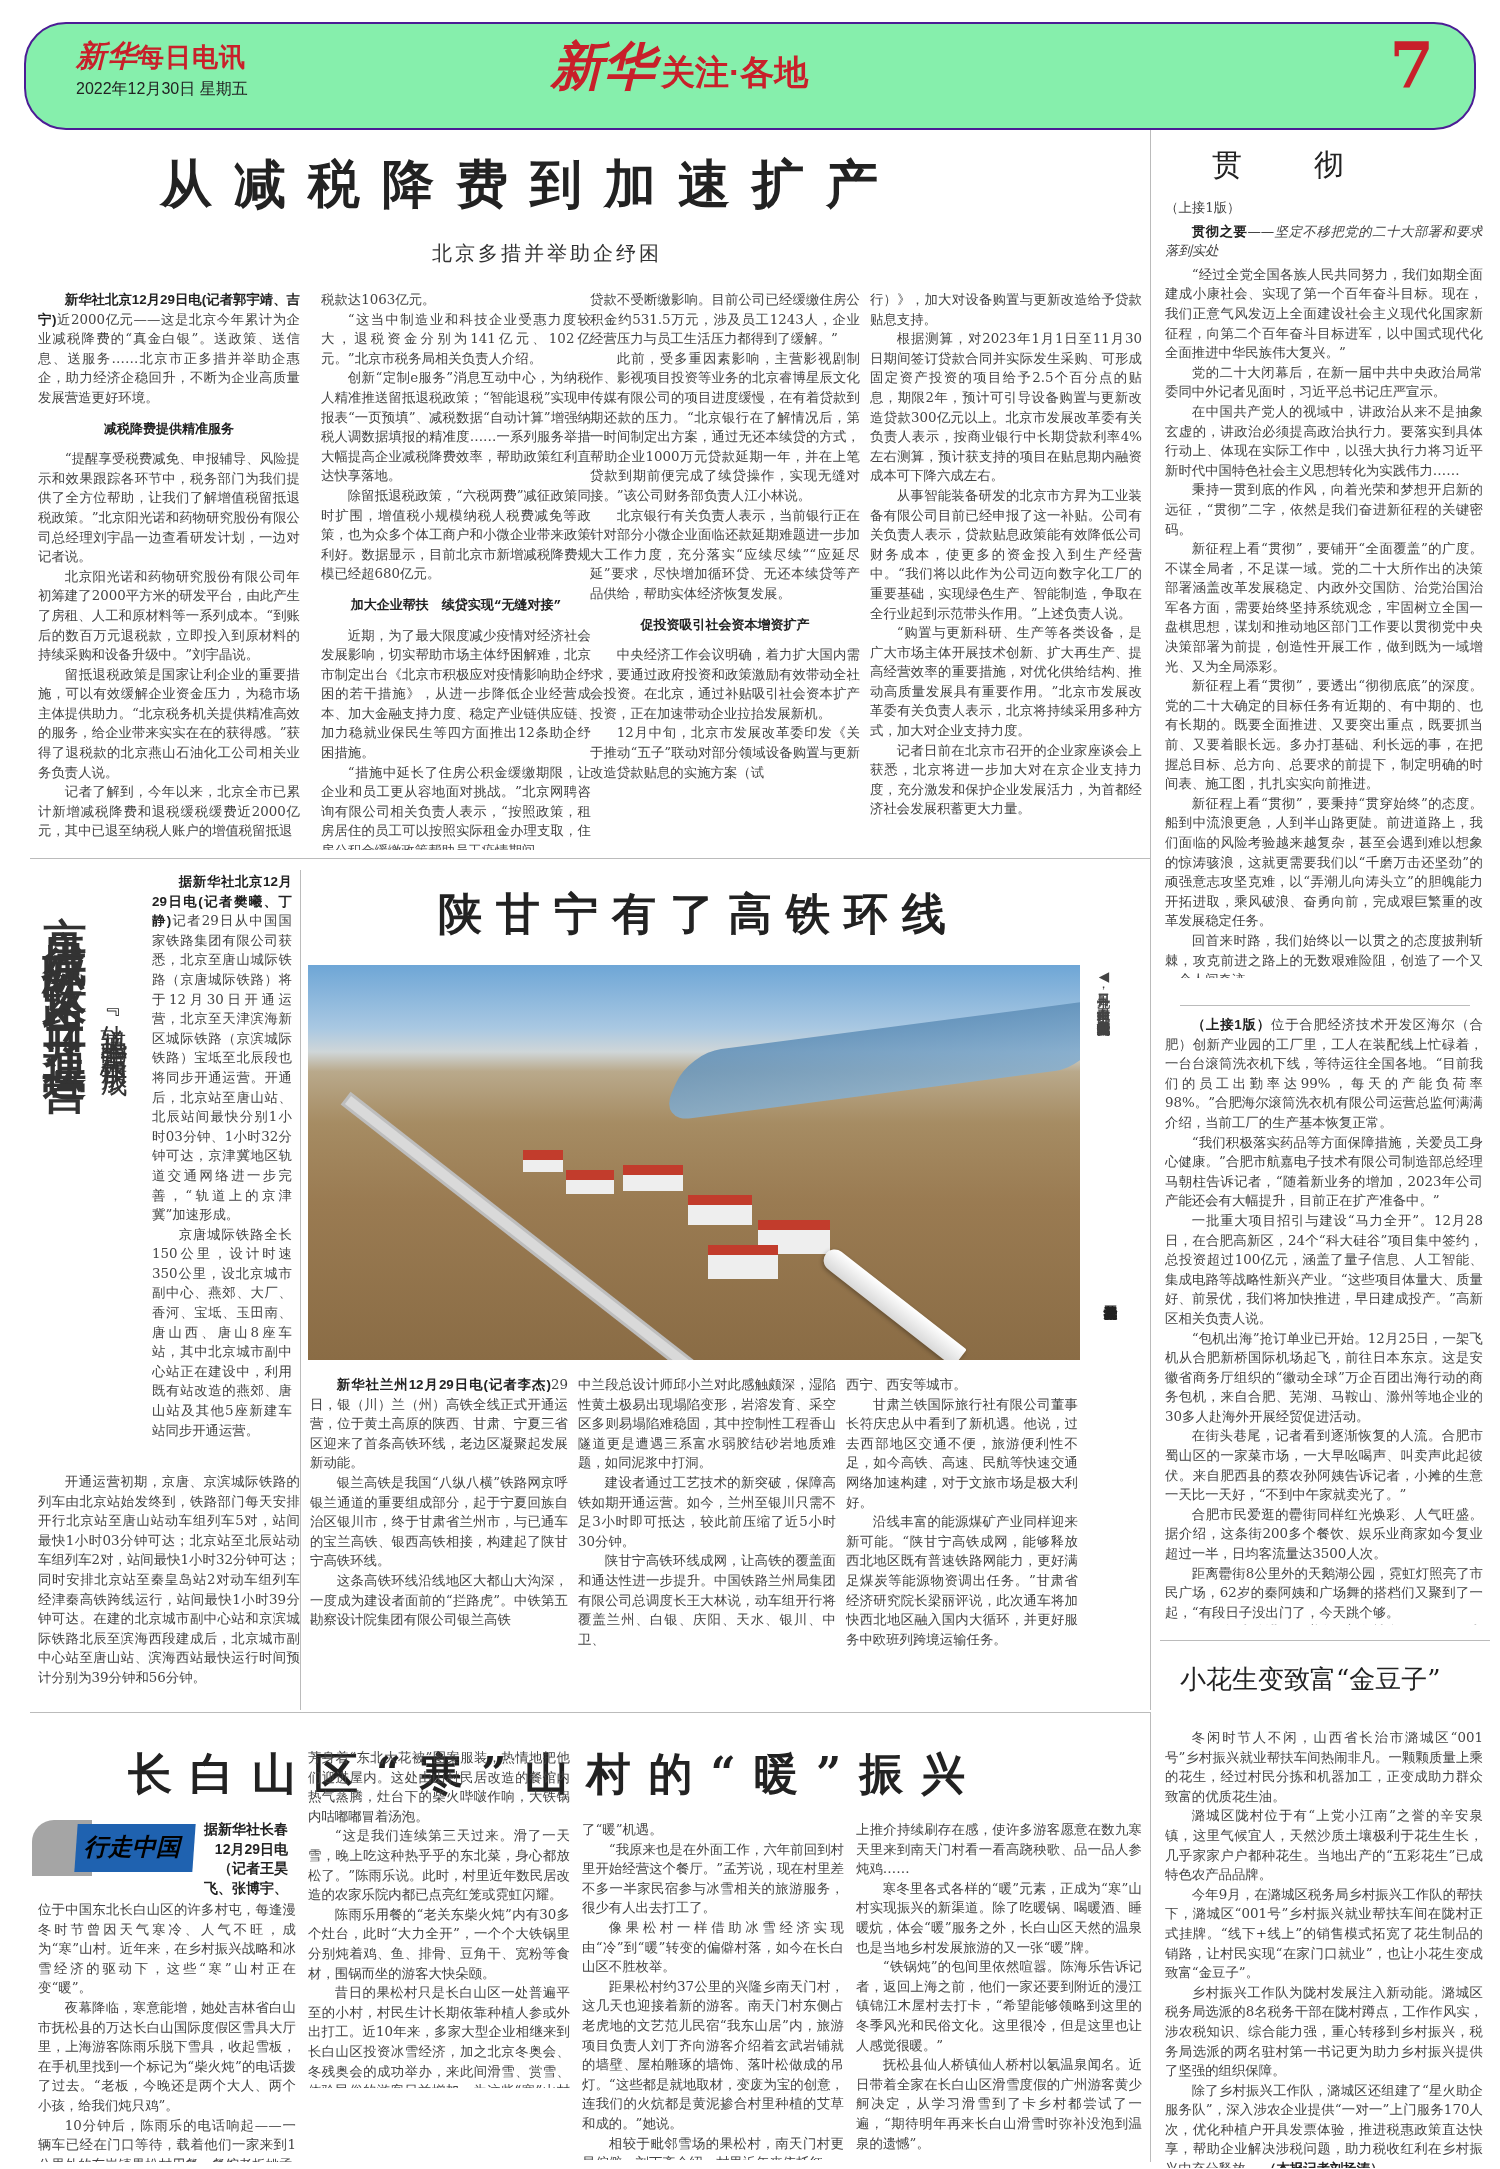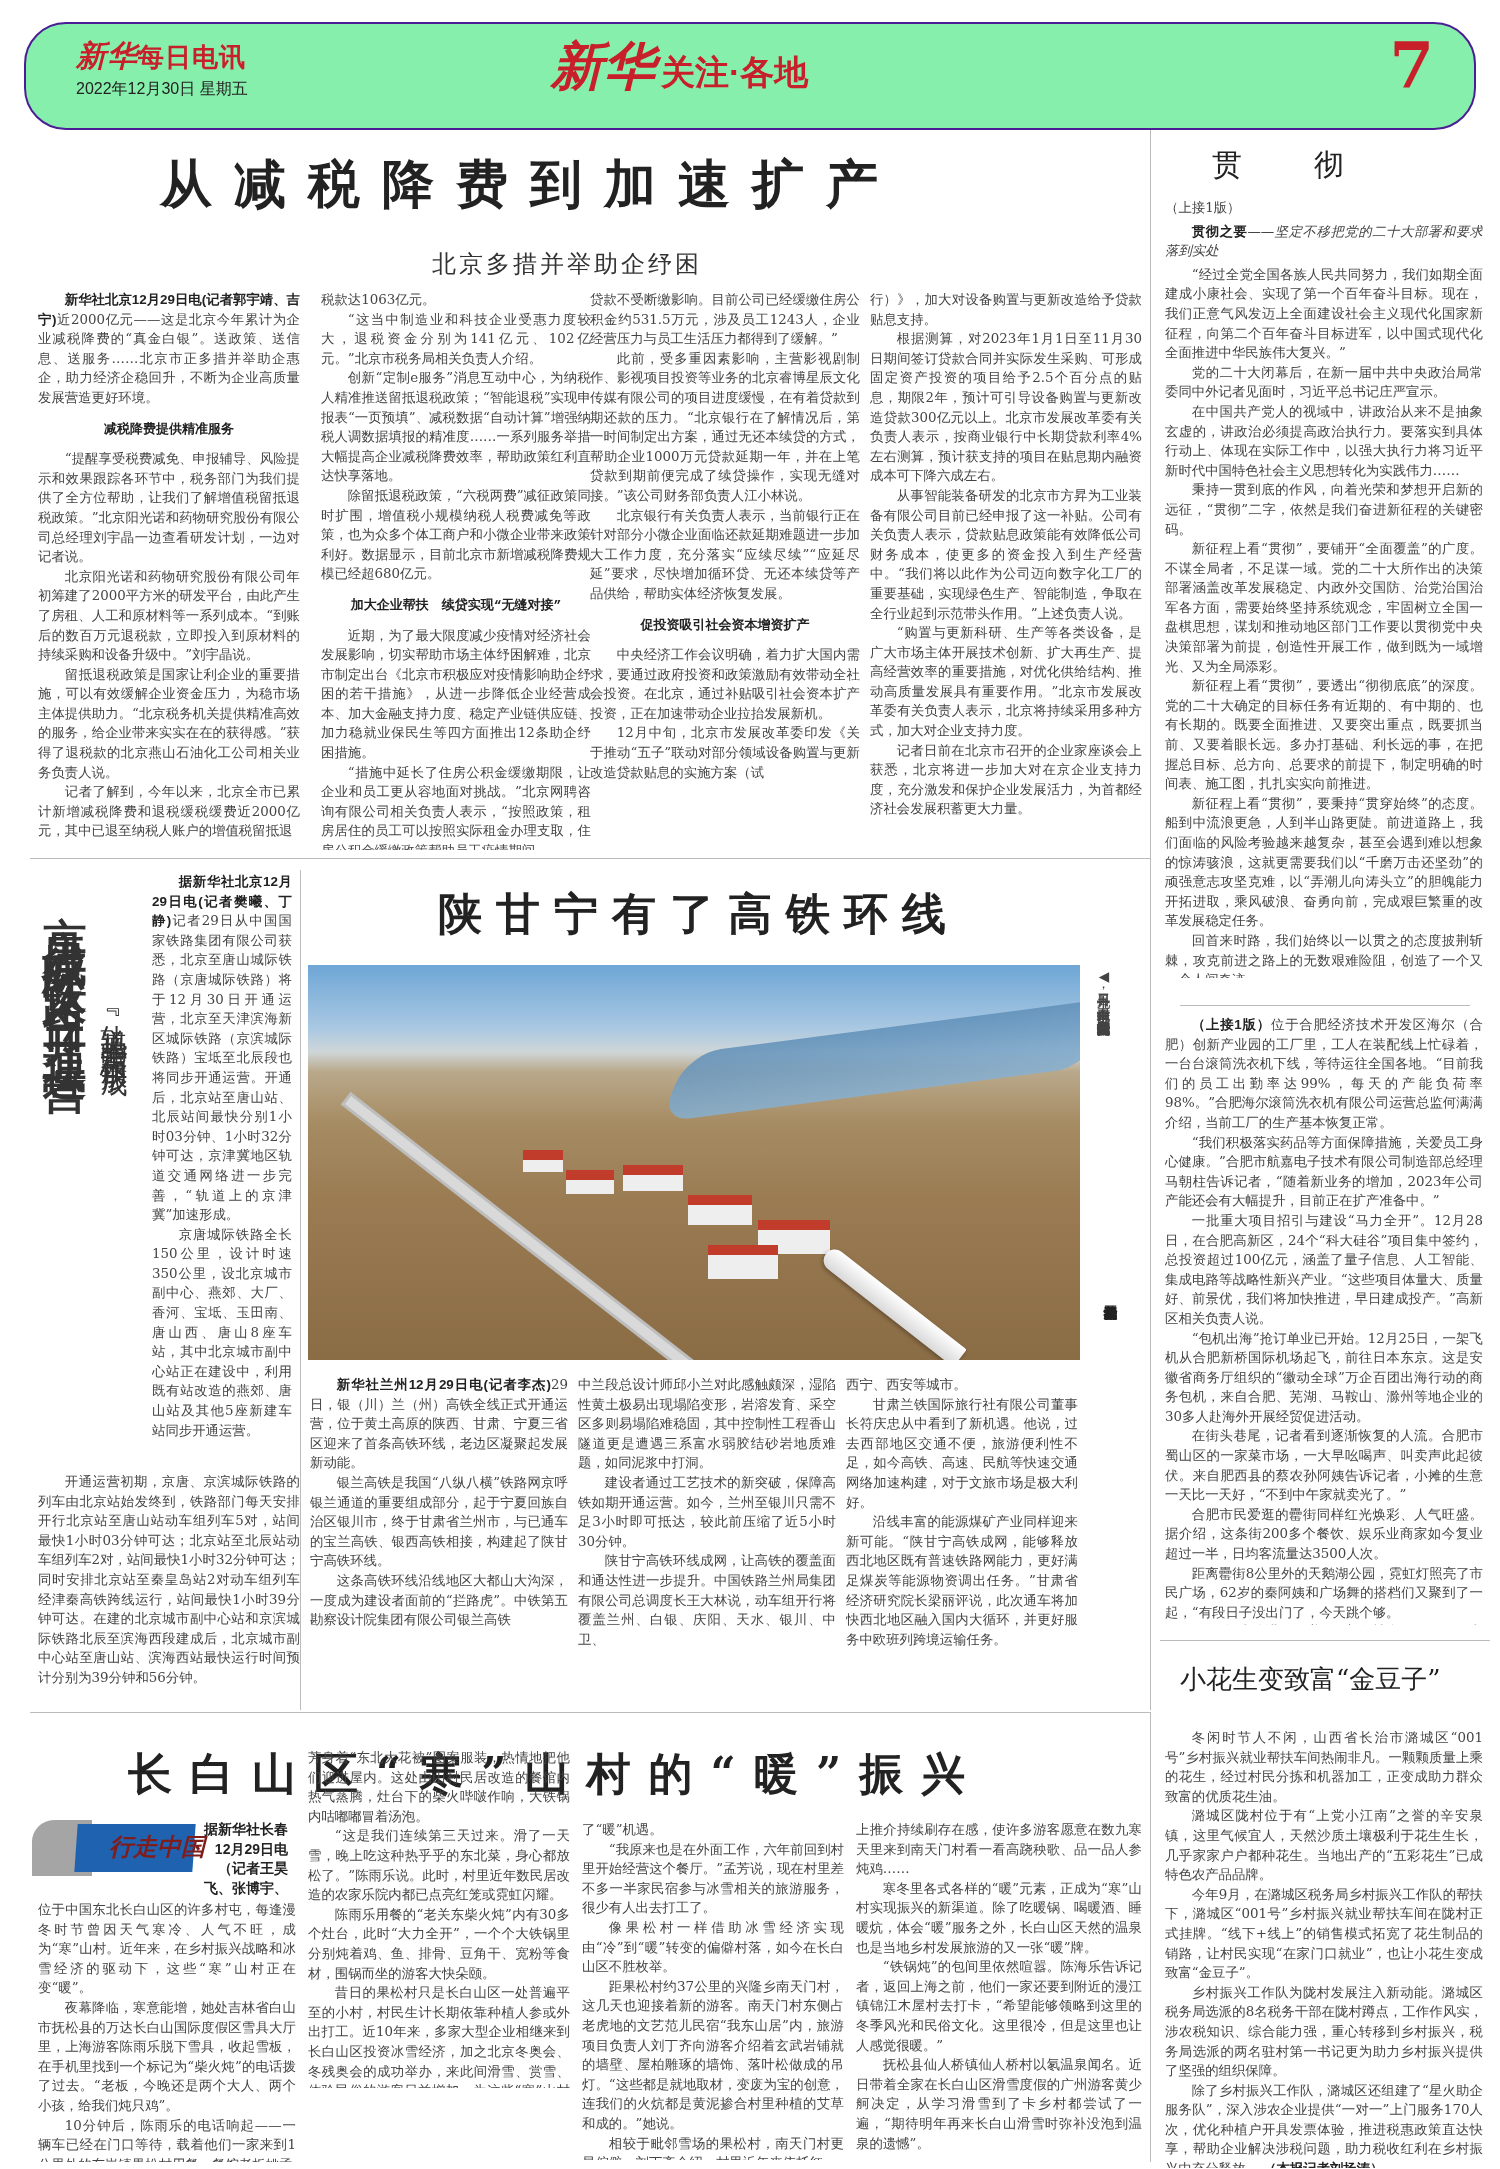--- a/index.html
+++ b/index.html
@@ -41,40 +41,40 @@
     overflow: hidden;
   }
   .photo .river { position: absolute; left: 380px; top: 60px; width: 400px; height: 70px; background: linear-gradient(180deg,#5f8fb8,#86b0d2); transform: skewX(-30deg) rotate(-8deg); opacity: .85; border-radius: 30px; }
   .photo .rail { position: absolute; left: 40px; top: 130px; width: 620px; height: 10px; background: #d9d9d9; transform-origin: left center; transform: rotate(38deg); box-shadow: 0 0 0 3px #bdbdbd; }
   .photo .train { position: absolute; left: 500px; top: 330px; width: 170px; height: 22px; background: linear-gradient(180deg,#fff,#d8d8d8); border-radius: 12px 2px 2px 12px; transform: rotate(38deg); box-shadow: 0 2px 4px rgba(0,0,0,.3); }
   .photo .bld { position: absolute; background: #eee; border-top: 10px solid #c23c2c; }
 
   .badge { position: absolute; left: 32px; top: 1820px; width: 160px; height: 58px; }
   .badge .grey { position: absolute; left: 0; top: 0; width: 60px; height: 56px; background: #a5a5a5; border-radius: 22px 0 0 0; }
   .badge .blue { position: absolute; left: 44px; top: 4px; width: 118px; height: 48px; background: #1f62b0; transform: skewX(-4deg); }
-  .badge .txt { position: absolute; left: 52px; top: 11px; font-family: "Liberation Sans", sans-serif; font-style: italic; font-weight: bold; font-size: 24px; color: #7f1d1d; white-space: nowrap; margin-left: 25px; }
+  .badge .txt { position: absolute; left: 52px; top: 11px; font-family: "Liberation Sans", sans-serif; font-style: italic; font-weight: bold; font-size: 24px; color: #000000; white-space: nowrap; }
 </style>
 </head>
 <body>
 
 <div class="masthead">
   <div class="mh-left">
     <div class="mh-brand">
       <span>新华</span><span class="small">每日电讯</span>
     </div>
     <div class="mh-date">2022年12月30日 星期五</div>
   </div>
   <div class="mh-center">
     <span class="logo">新华</span><span class="sect">关注·各地</span>
   </div>
   <div class="mh-page">7</div>
 </div>
 
 <div class="headline" style="left:160px; top:150px; font-size:52px; letter-spacing:22px;">从减税降费到加速扩产</div>
-<div class="subhead" style="left:432px; top:248px; font-size:24px; letter-spacing:3px;">北京多措并举助企纾困</div>
+<div class="subhead" style="left:432px; top:240px; font-size:20px; letter-spacing:3px;">北京多措并举助企纾困</div>
 
 <div class="col" style="left:38px; top:290px; width:262px; height:560px;">
   <p><span class="dateline">新华社北京12月29日电(记者郭宇靖、吉宁)</span><span>近2000亿元——这是北京今年累计为企业减税降费的“真金白银”。送政策、送信息、送服务……北京市正多措并举助企惠企，助力经济企稳回升，不断为企业高质量发展营造更好环境。</span></p>
   <h4>减税降费提供精准服务</h4>
   <p>“提醒享受税费减免、申报辅导、风险提示和效果跟踪各环节中，税务部门为我们提供了全方位帮助，让我们了解增值税留抵退税政策。”北京阳光诺和药物研究股份有限公司总经理刘宇晶一边查看研发计划，一边对记者说。</p>
   <p>北京阳光诺和药物研究股份有限公司年初筹建了2000平方米的研发平台，由此产生了房租、人工和原材料等一系列成本。“到账后的数百万元退税款，立即投入到原材料的持续采购和设备升级中。”刘宇晶说。</p>
   <p>留抵退税政策是国家让利企业的重要措施，可以有效缓解企业资金压力，为稳市场主体提供助力。“北京税务机关提供精准高效的服务，给企业带来实实在在的获得感。”获得了退税款的北京燕山石油化工公司相关业务负责人说。</p>
   <p>记者了解到，今年以来，北京全市已累计新增减税降费和退税缓税缓费近2000亿元，其中已退至纳税人账户的增值税留抵退</p>
 </div>
 <div class="col" style="left:321px; top:290px; width:270px; height:560px;">

